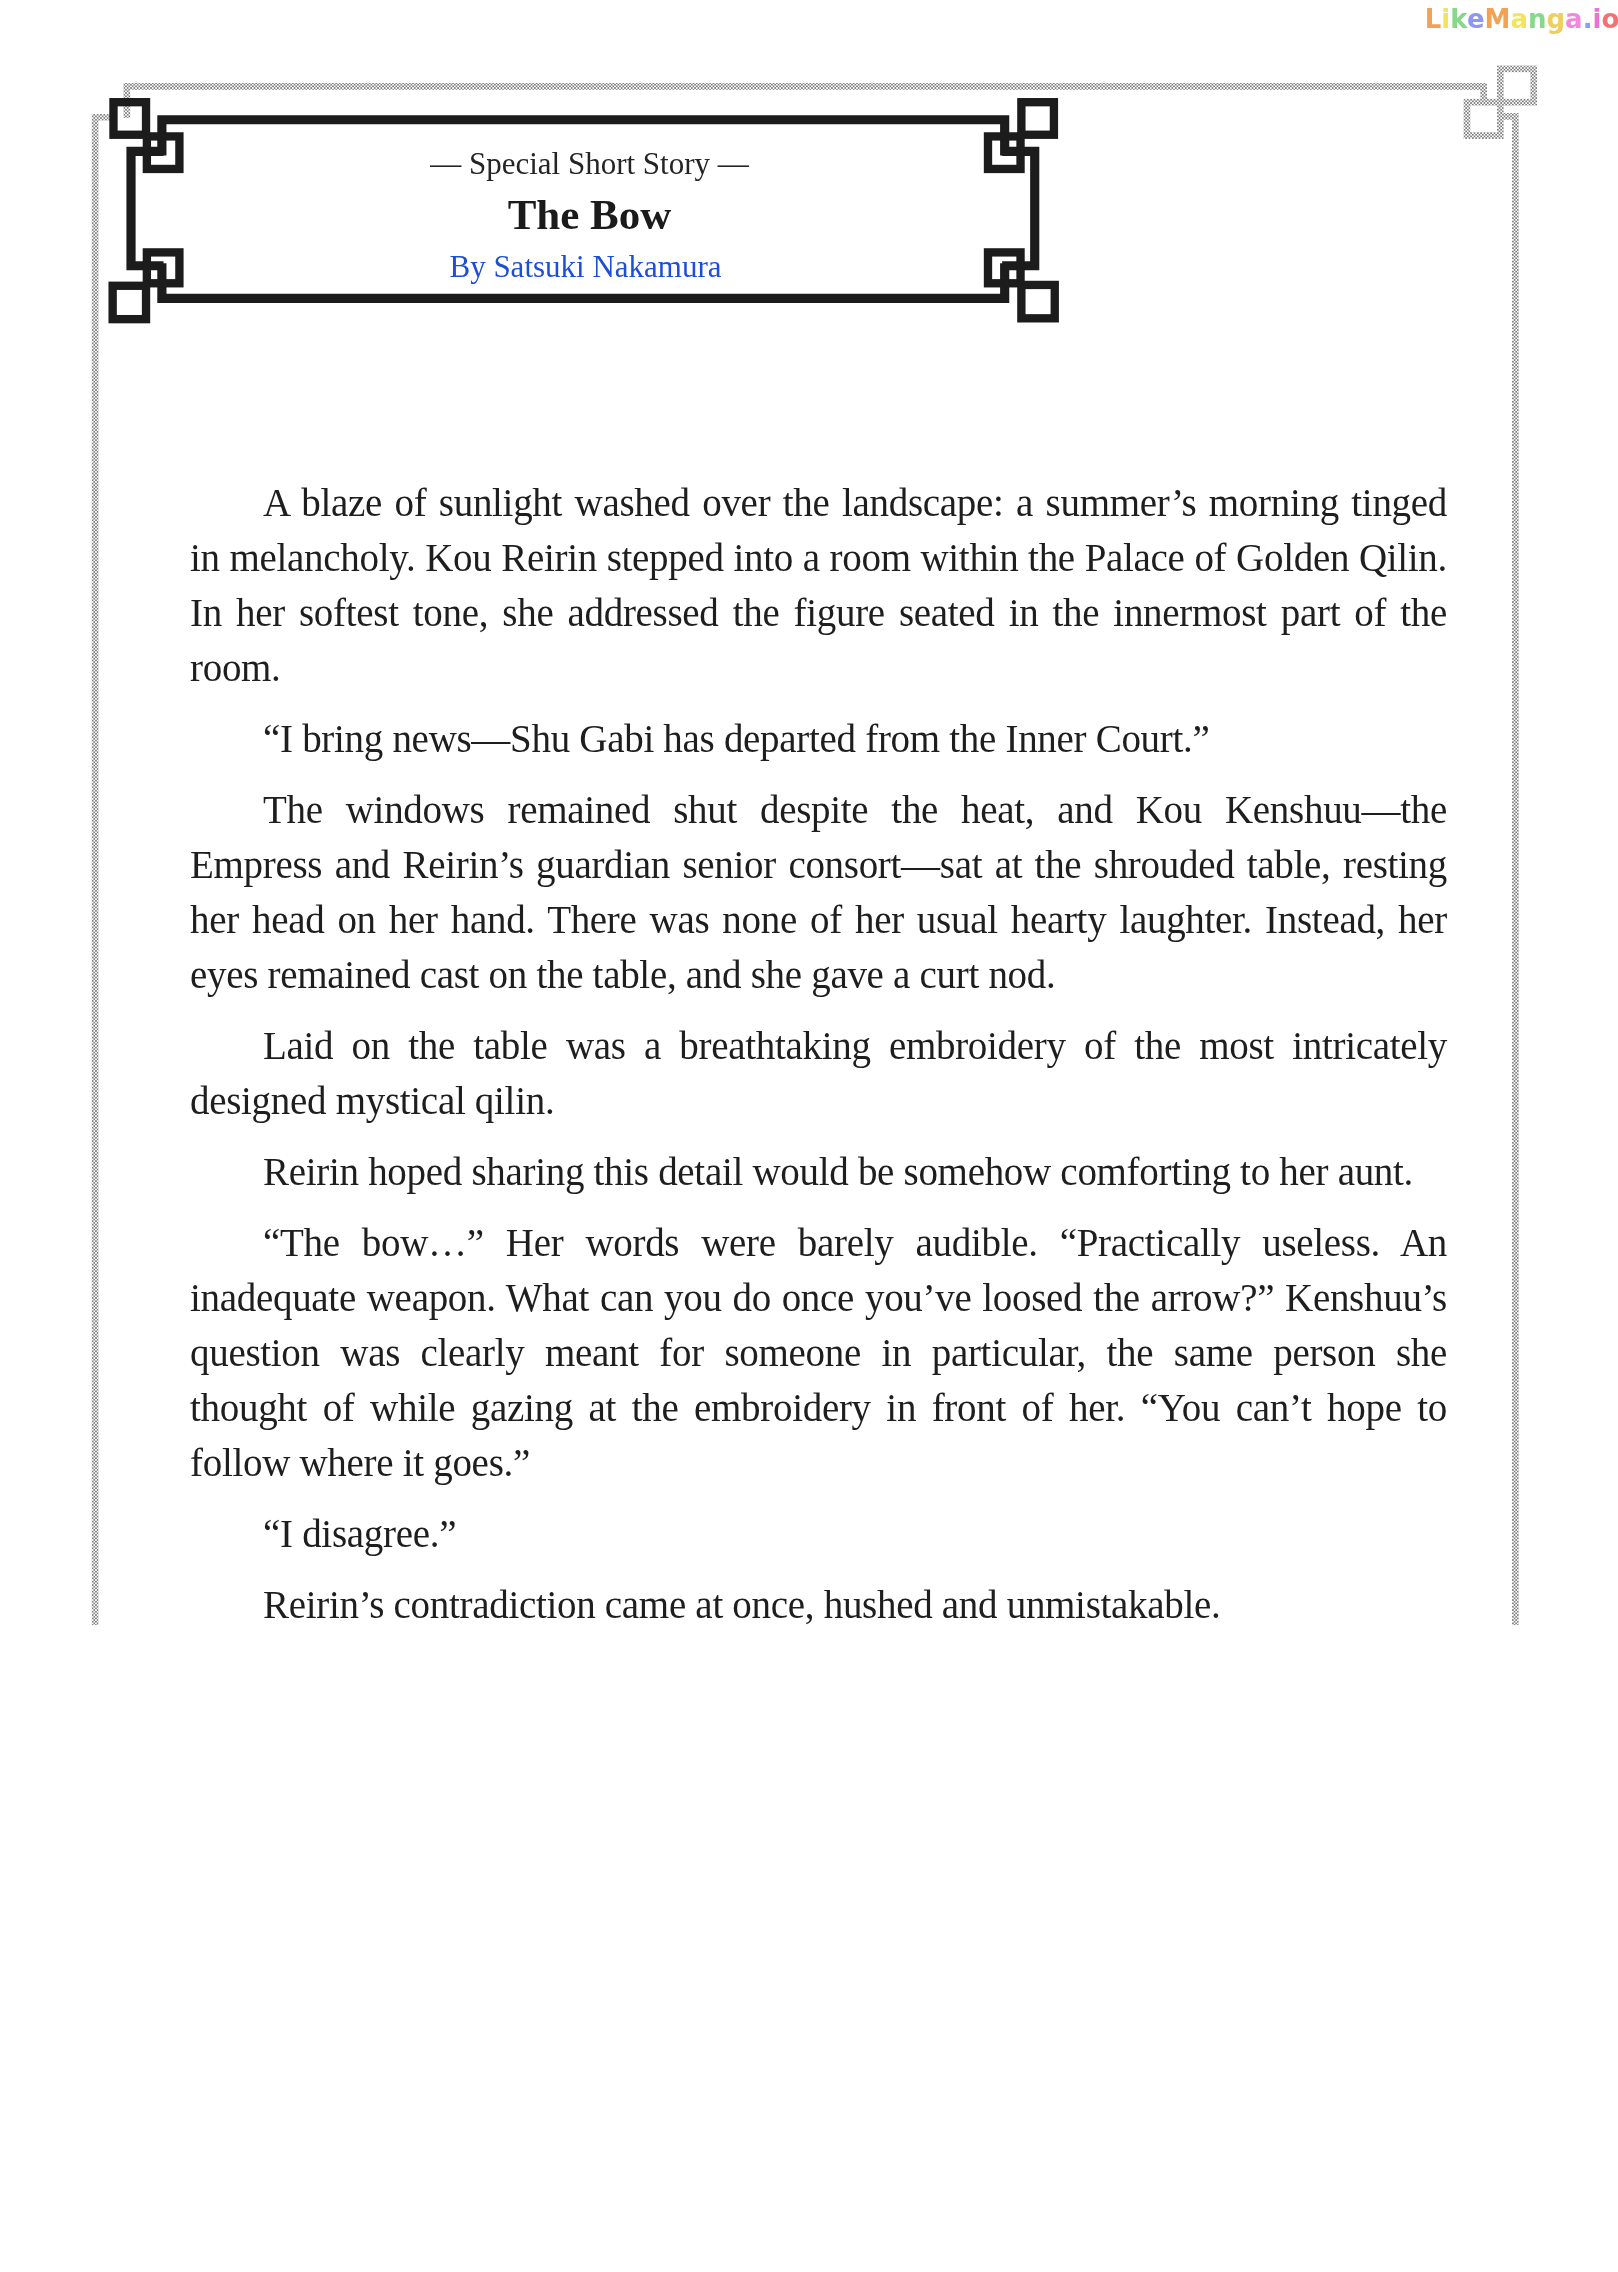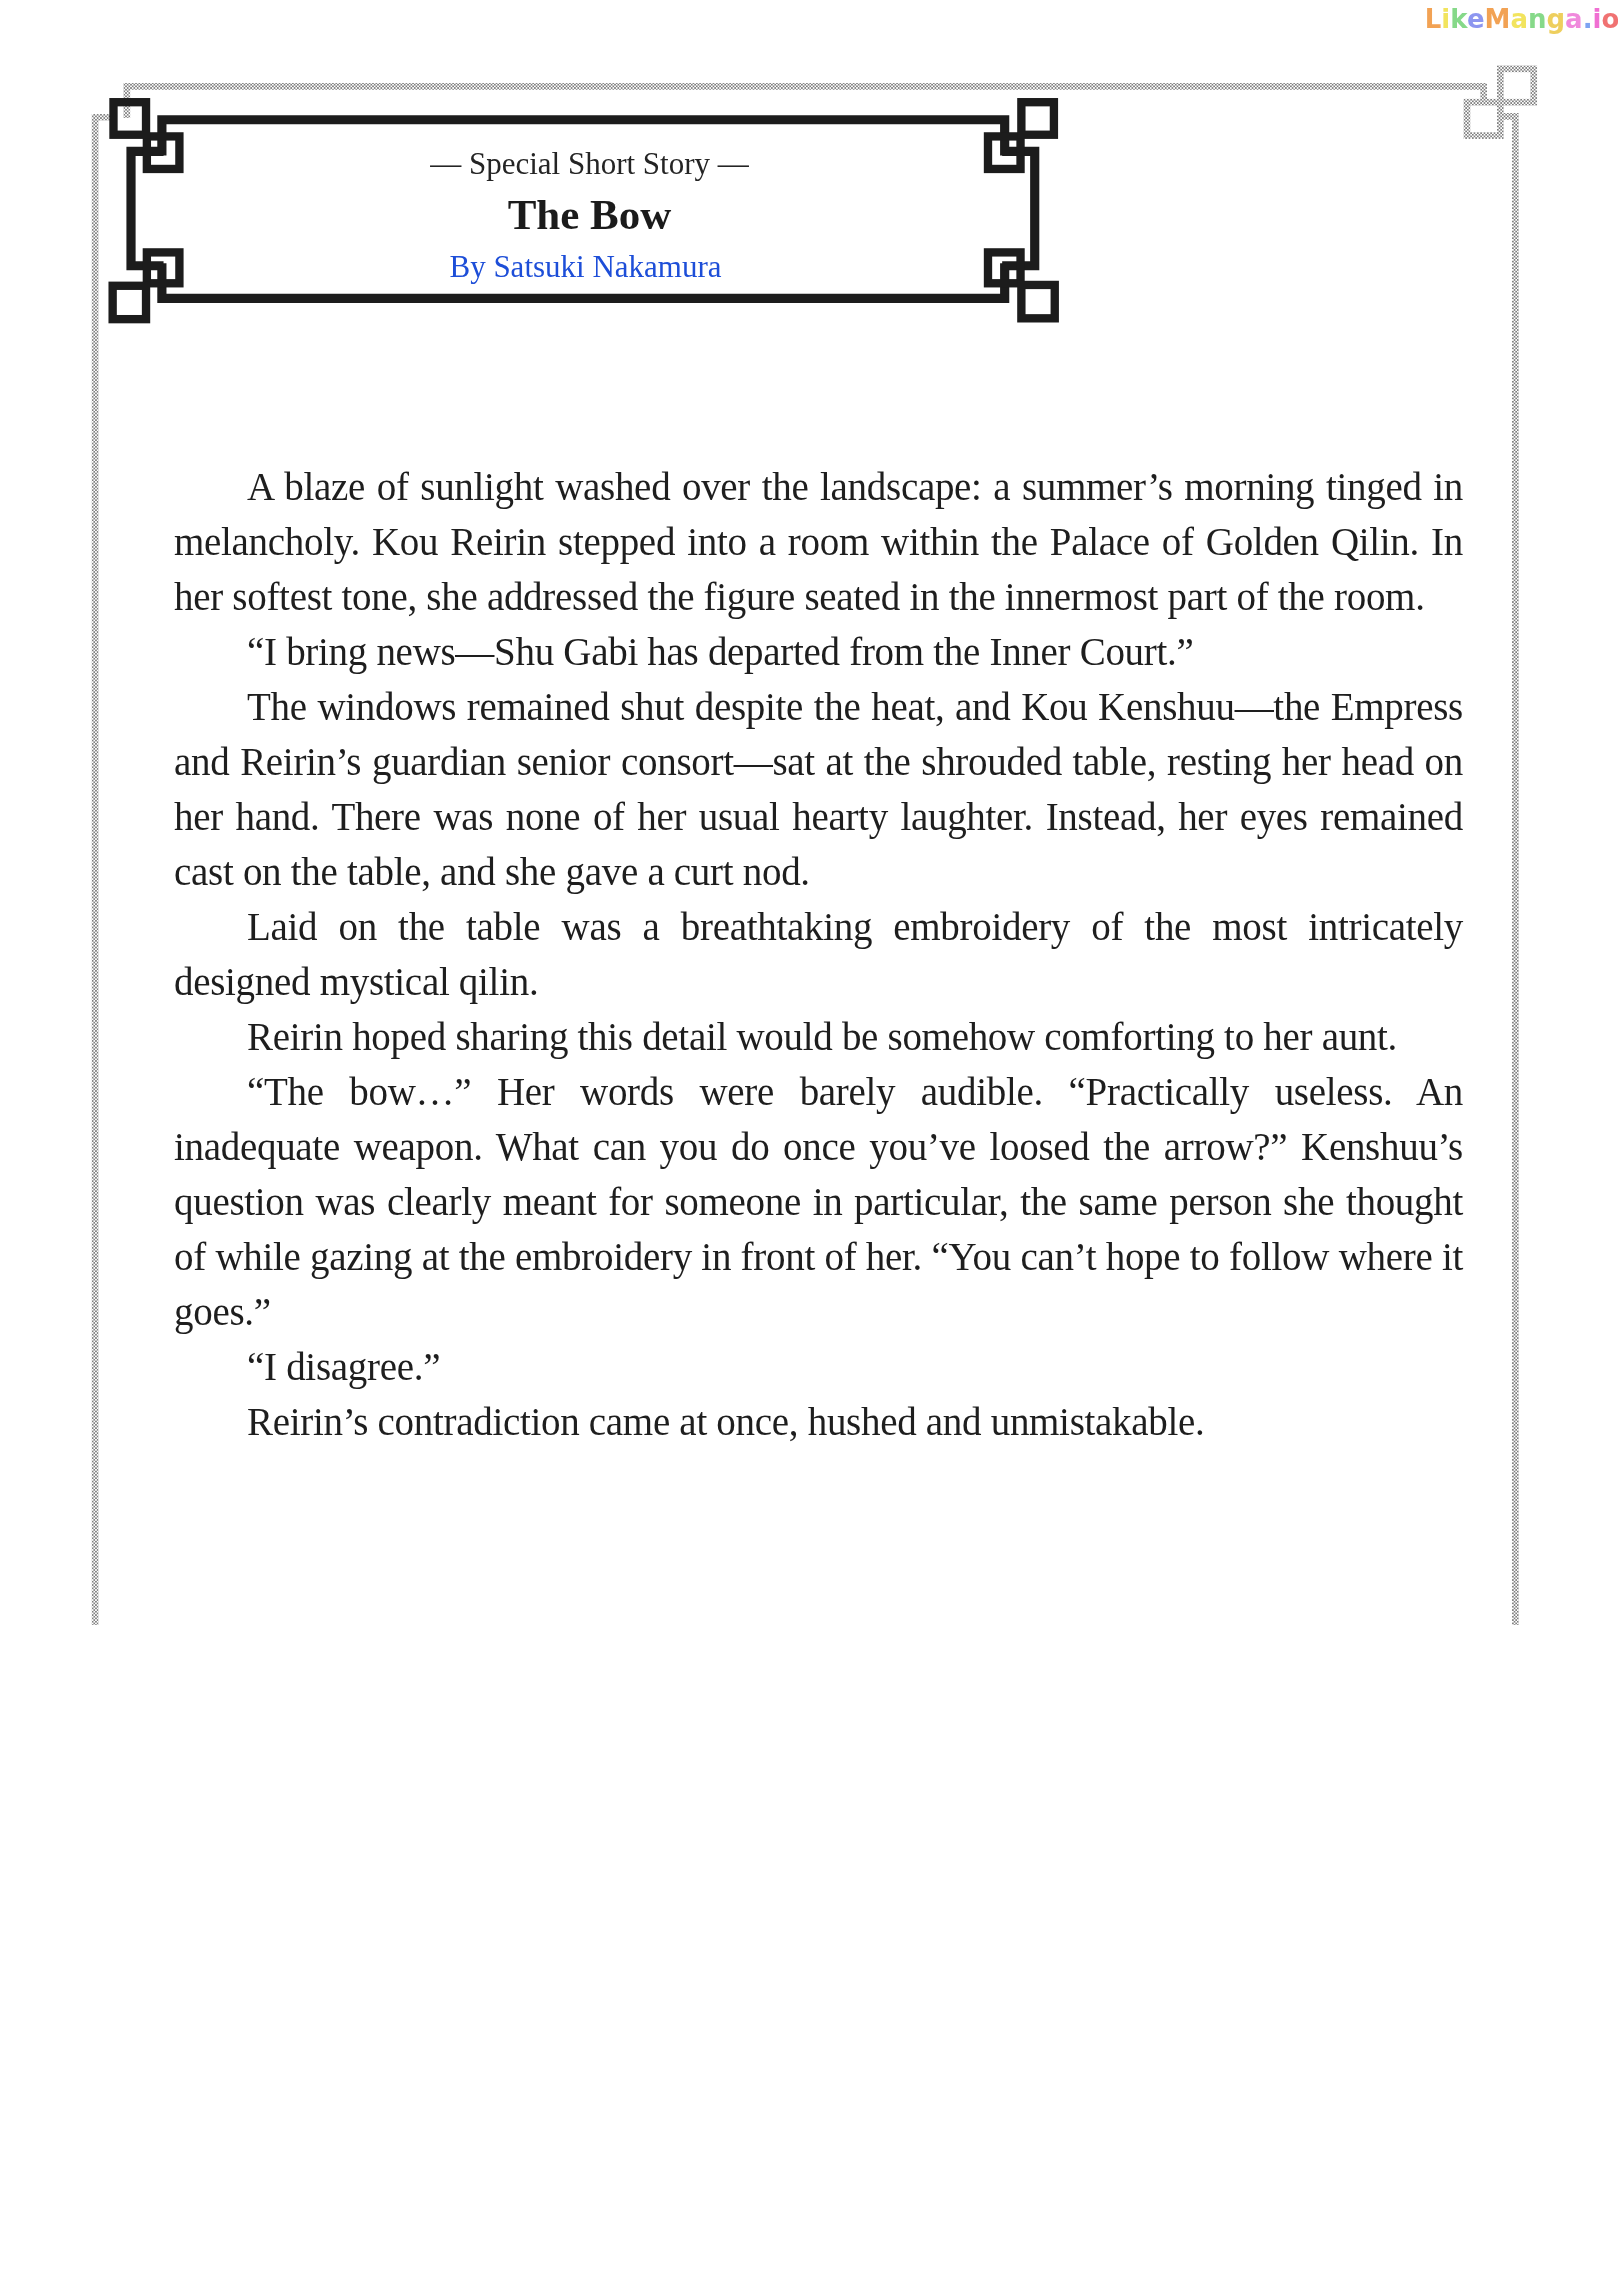--- a/index.html
+++ b/index.html
@@ -35,21 +35,21 @@
   .byline{
     position:absolute;left:0;right:8px;top:125px;
     font-size:31px;line-height:35px;color:#1d4ed8;
   }
   .story{
     position:absolute;left:174px;top:459px;width:1289px;
     font-size:39px;line-height:55px;
     letter-spacing:-0.3px;
     text-align:justify;
   }
-  .story p{margin:0;text-indent:73px;}
+  .story p{margin:16px;text-indent:73px;}
   .page-number{
     position:absolute;left:182px;top:2128px;
     font-size:33px;font-weight:bold;font-style:italic;color:#6d28d9;
     letter-spacing:0.8px;
   }
 </style>
 </head>
 <body>
 
 <div class="page">

